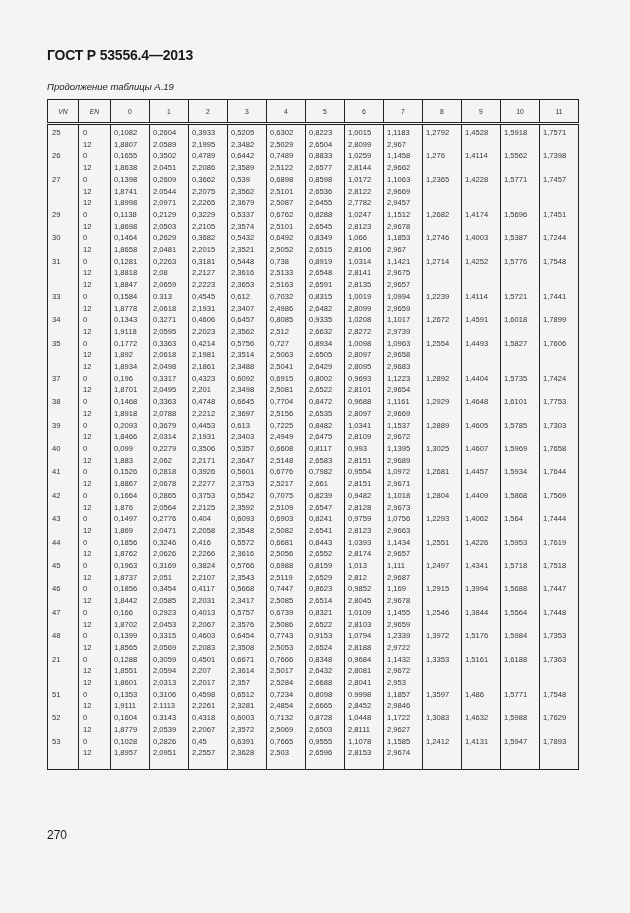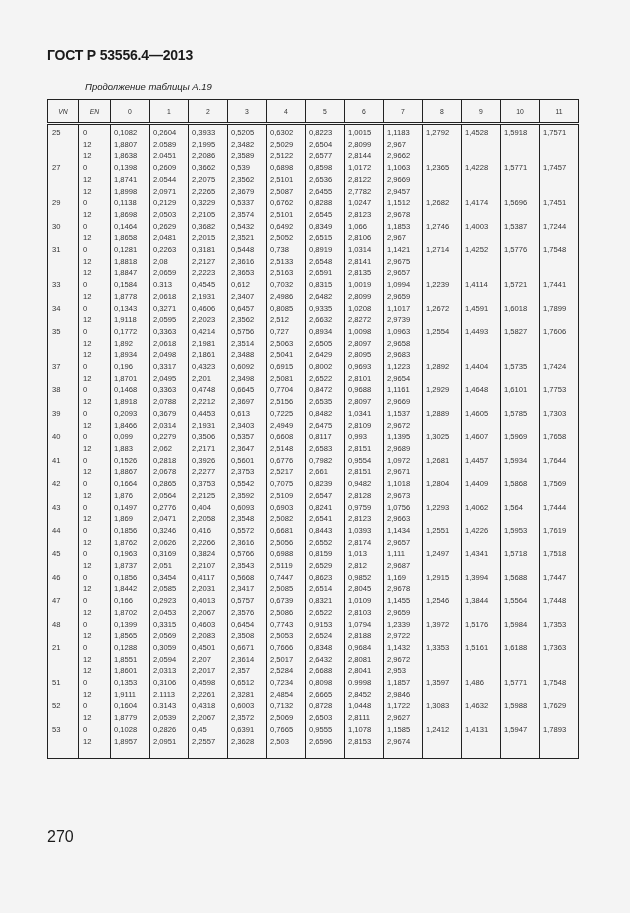--- a/index.html
+++ b/index.html
@@ -22,21 +22,20 @@
       font-size: 14px;
       font-weight: bold;
       letter-spacing: -0.2px;
     }
     .caption {
       position: absolute;
       left: 47px;
       top: 81px;
       font-size: 9.5px;
       font-style: italic;
-      margin-left: 38px;
     }
     .table-wrap {
       position: absolute;
       left: 47px;
       top: 99px;
       width: 536px;
     }
     table {
       border-collapse: collapse;
       width: 516px;
@@ -72,21 +71,21 @@
       border-bottom: 1px solid #222;
       height: 22px;
       vertical-align: top;
       line-height: 11.7px;
     }
     td.c-vn, td.c-en { padding-left: 4px; }
     .page-number {
       position: absolute;
       left: 47px;
       top: 828px;
-      font-size: 16px;
+      font-size: 12px;
     }
   </style>
 </head>
 <body>
 
 <div class="doc-header">ГОСТ Р 53556.4—2013</div>
 <div class="caption">Продолжение таблицы А.19</div>
 
 <div class="table-wrap">
   <table>
@@ -151,20 +150,36 @@
           <td>2,5029</td>
           <td>2,6504</td>
           <td>2,8099</td>
           <td>2,967</td>
           <td></td>
           <td></td>
           <td></td>
           <td></td>
         </tr>
         <tr>
+          <td class="c-vn">26</td>
+          <td class="c-en">0</td>
+          <td>0,1655</td>
+          <td>0,3502</td>
+          <td>0,4789</td>
+          <td>0,6442</td>
+          <td>0,7489</td>
+          <td>0,8833</td>
+          <td>1,0259</td>
+          <td>1,1458</td>
+          <td>1,276</td>
+          <td>1,4114</td>
+          <td>1,5562</td>
+          <td>1,7398</td>
+        </tr>
+        <tr>
           <td class="c-vn"></td>
           <td class="c-en">12</td>
           <td>1,8638</td>
           <td>2.0451</td>
           <td>2,2086</td>
           <td>2,3589</td>
           <td>2,5122</td>
           <td>2,6577</td>
           <td>2,8144</td>
           <td>2,9662</td>

